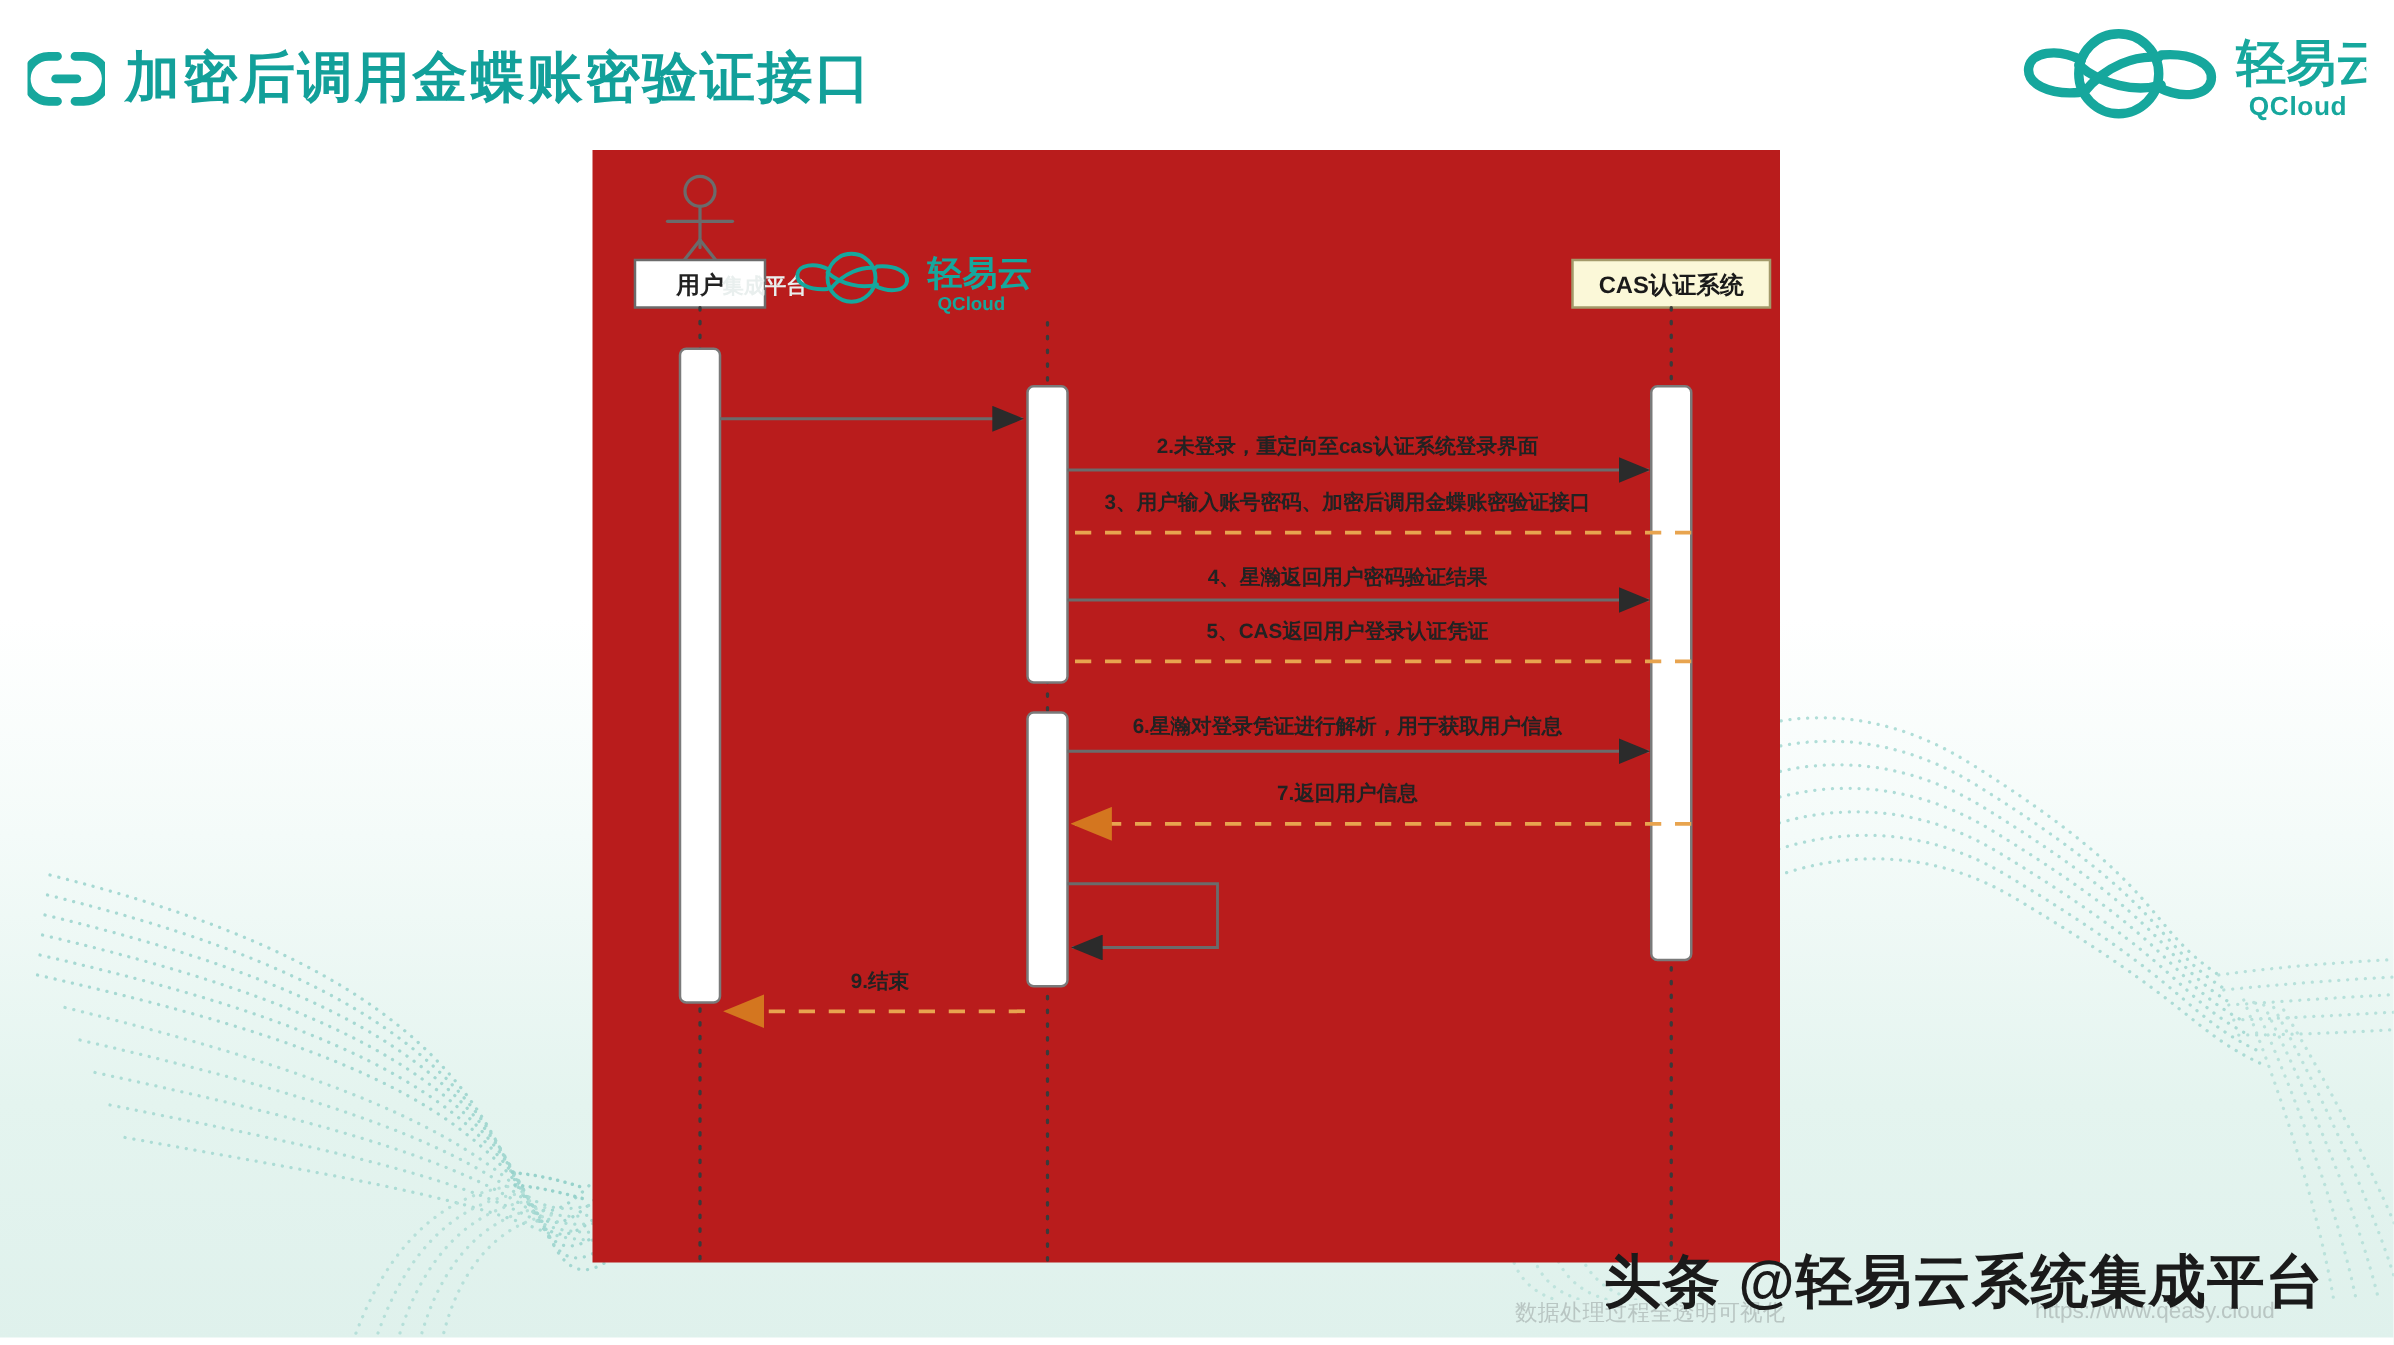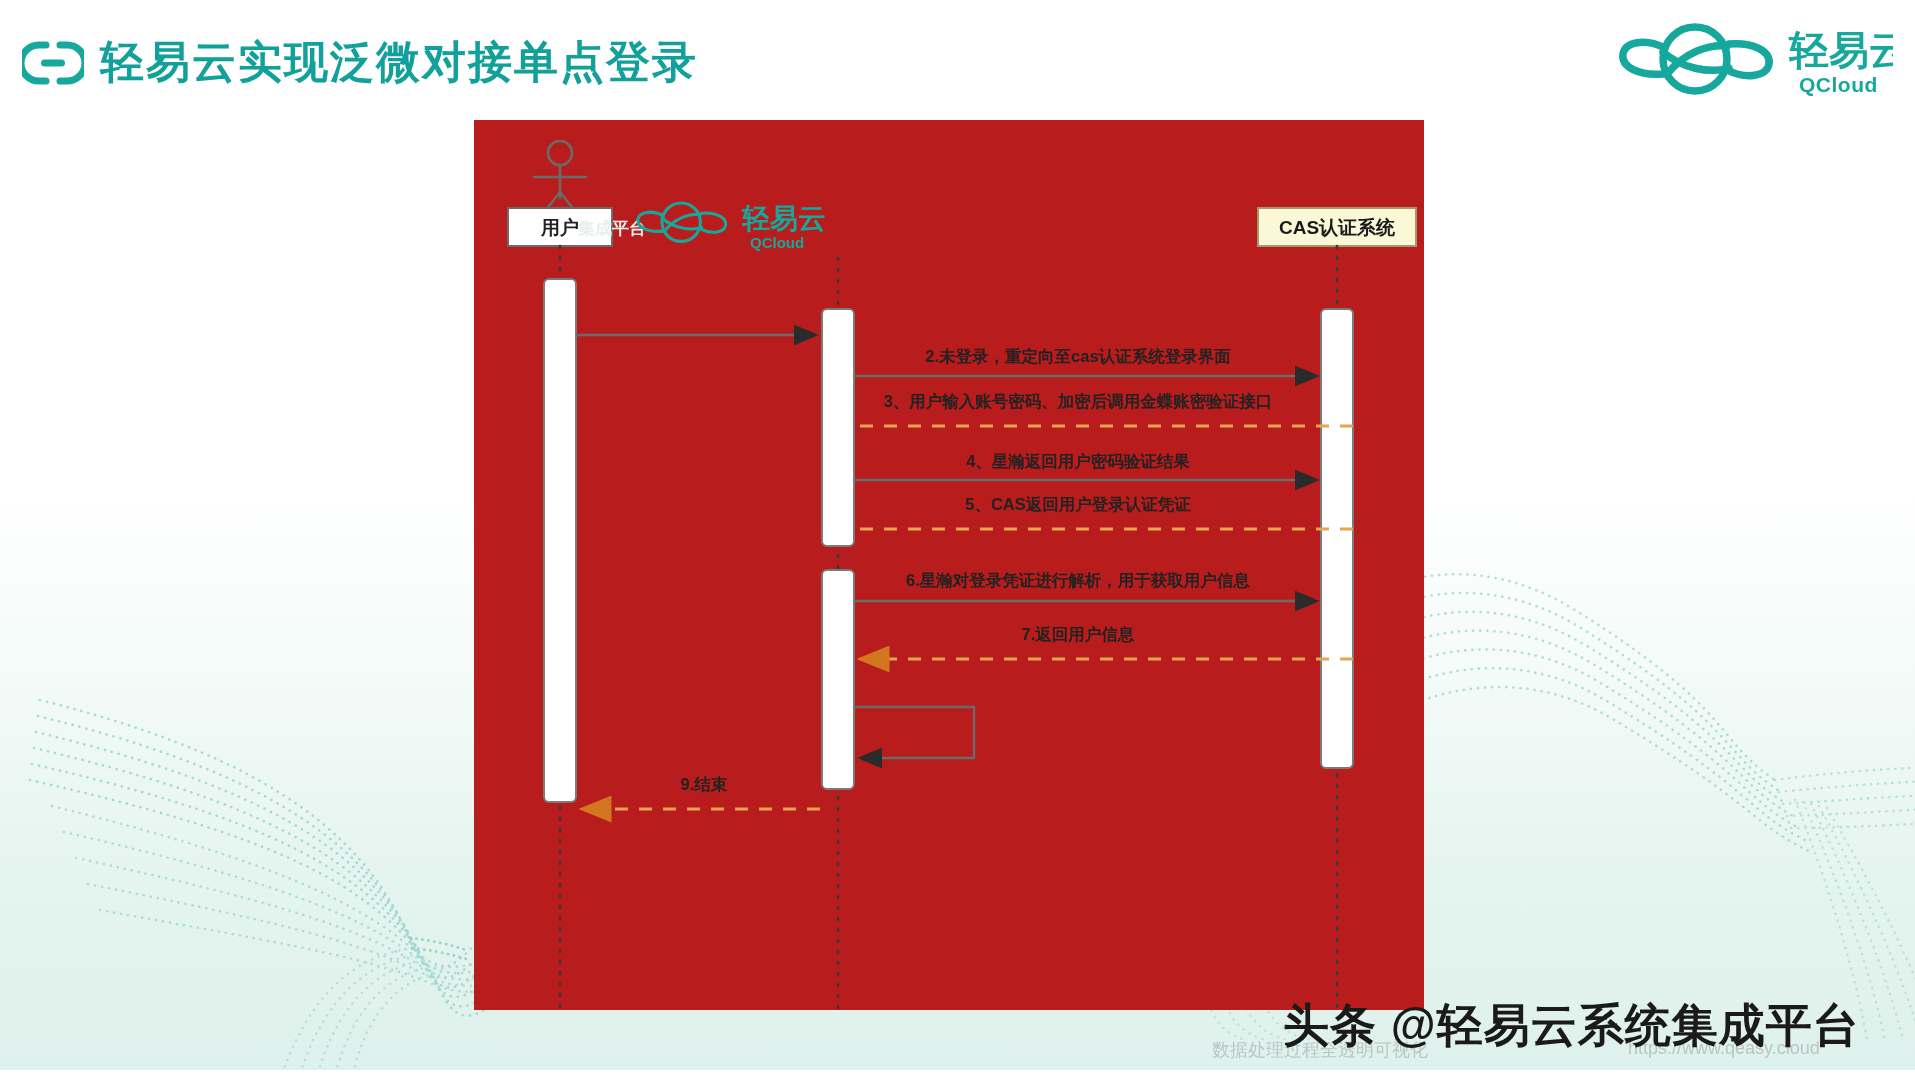--- a/index.html
+++ b/index.html
@@ -145,21 +145,21 @@
 </svg>
 
 <div id="header">
 
   <svg id="link-icon" viewBox="0 0 62 46" xmlns="http://www.w3.org/2000/svg">
     <path d="M24 5 H17 A18 18 0 0 0 17 41 H24" fill="none" stroke="#16a79d" stroke-width="7" stroke-linecap="round"></path>
     <path d="M38 5 H45 A18 18 0 0 1 45 41 H38" fill="none" stroke="#16a79d" stroke-width="7" stroke-linecap="round"></path>
     <rect x="19" y="19.5" width="24" height="7" rx="3.5" fill="#16a79d"></rect>
   </svg>
 
-  <div id="page-title">轻易云实现泛微对接单点登录</div>
+  <div id="page-title">加密后调用金蝶账密验证接口</div>
 
   <svg id="brand-logo" viewBox="0 0 290 100" xmlns="http://www.w3.org/2000/svg">
     <g fill="none" stroke="#16a79d" stroke-width="7.5" stroke-linecap="round">
       <circle cx="92" cy="47" r="32"></circle>
       <path d="M62 36 C 42 26, 22 30, 20 42 C 18 55, 36 64, 60 62"></path>
       <path d="M124 58 C 144 68, 164 64, 166 52 C 168 39, 150 30, 126 32"></path>
       <path d="M60 40 C 78 56, 106 62, 126 56"></path>
       <path d="M64 62 C 82 40, 106 32, 124 34"></path>
     </g>
     <g fill="#16a79d">

